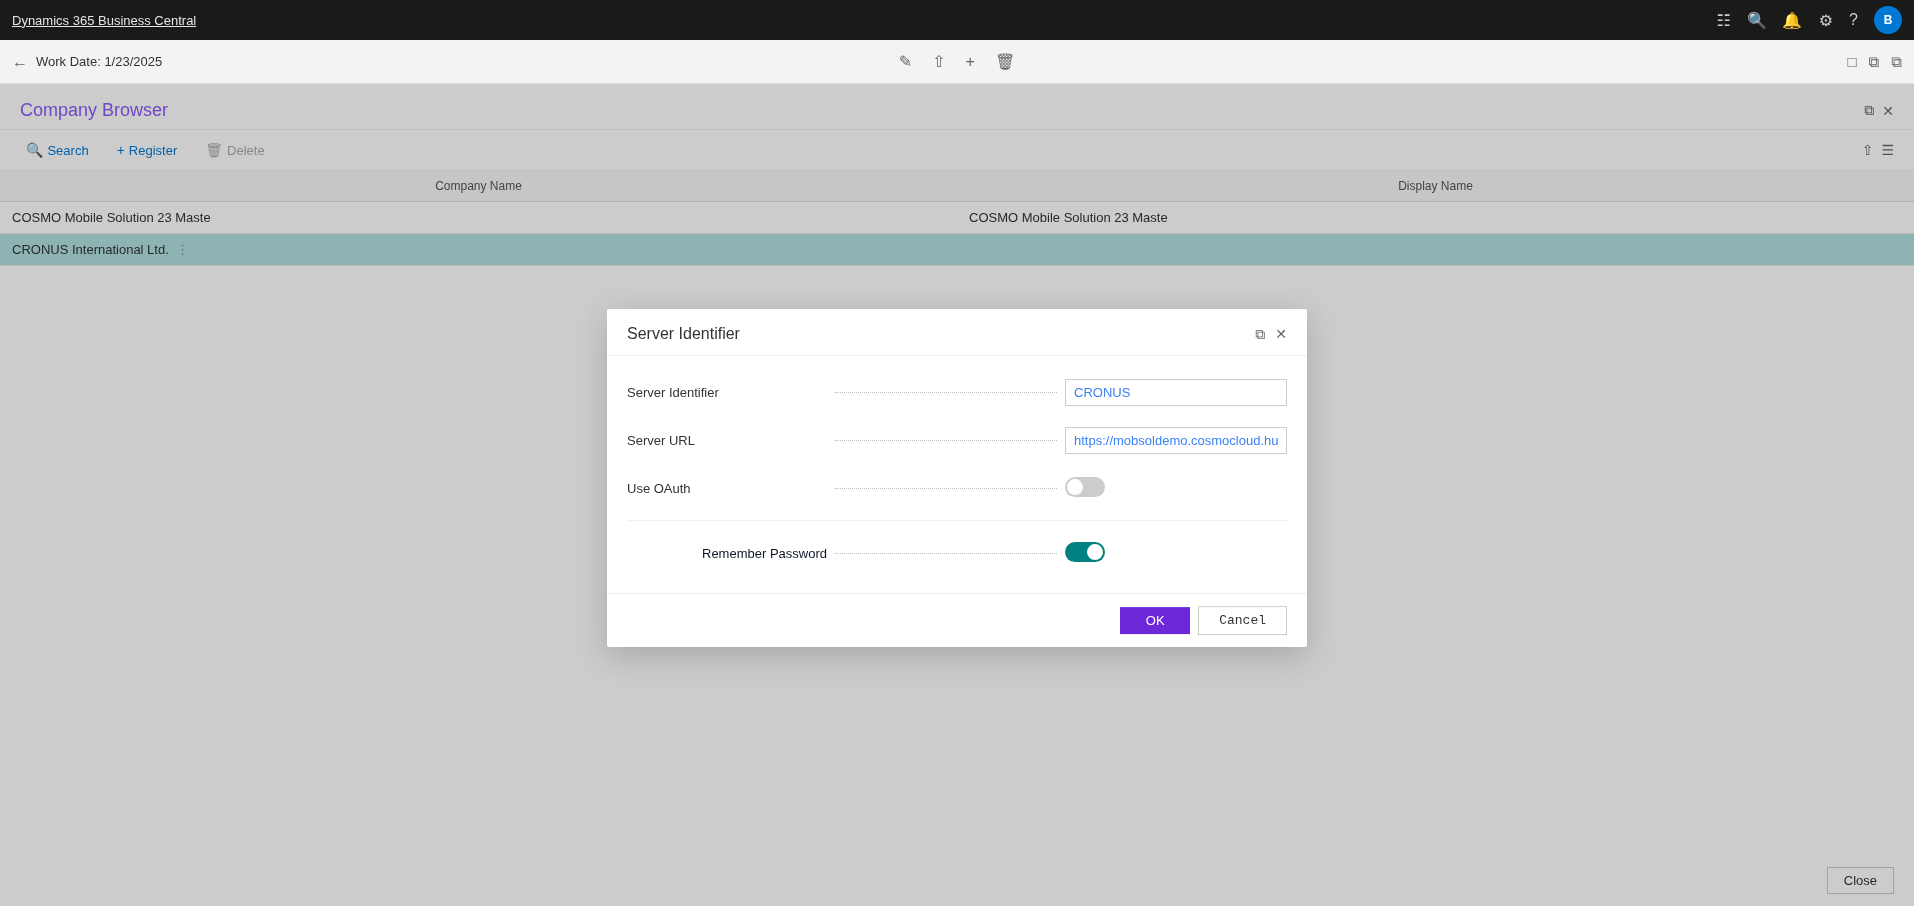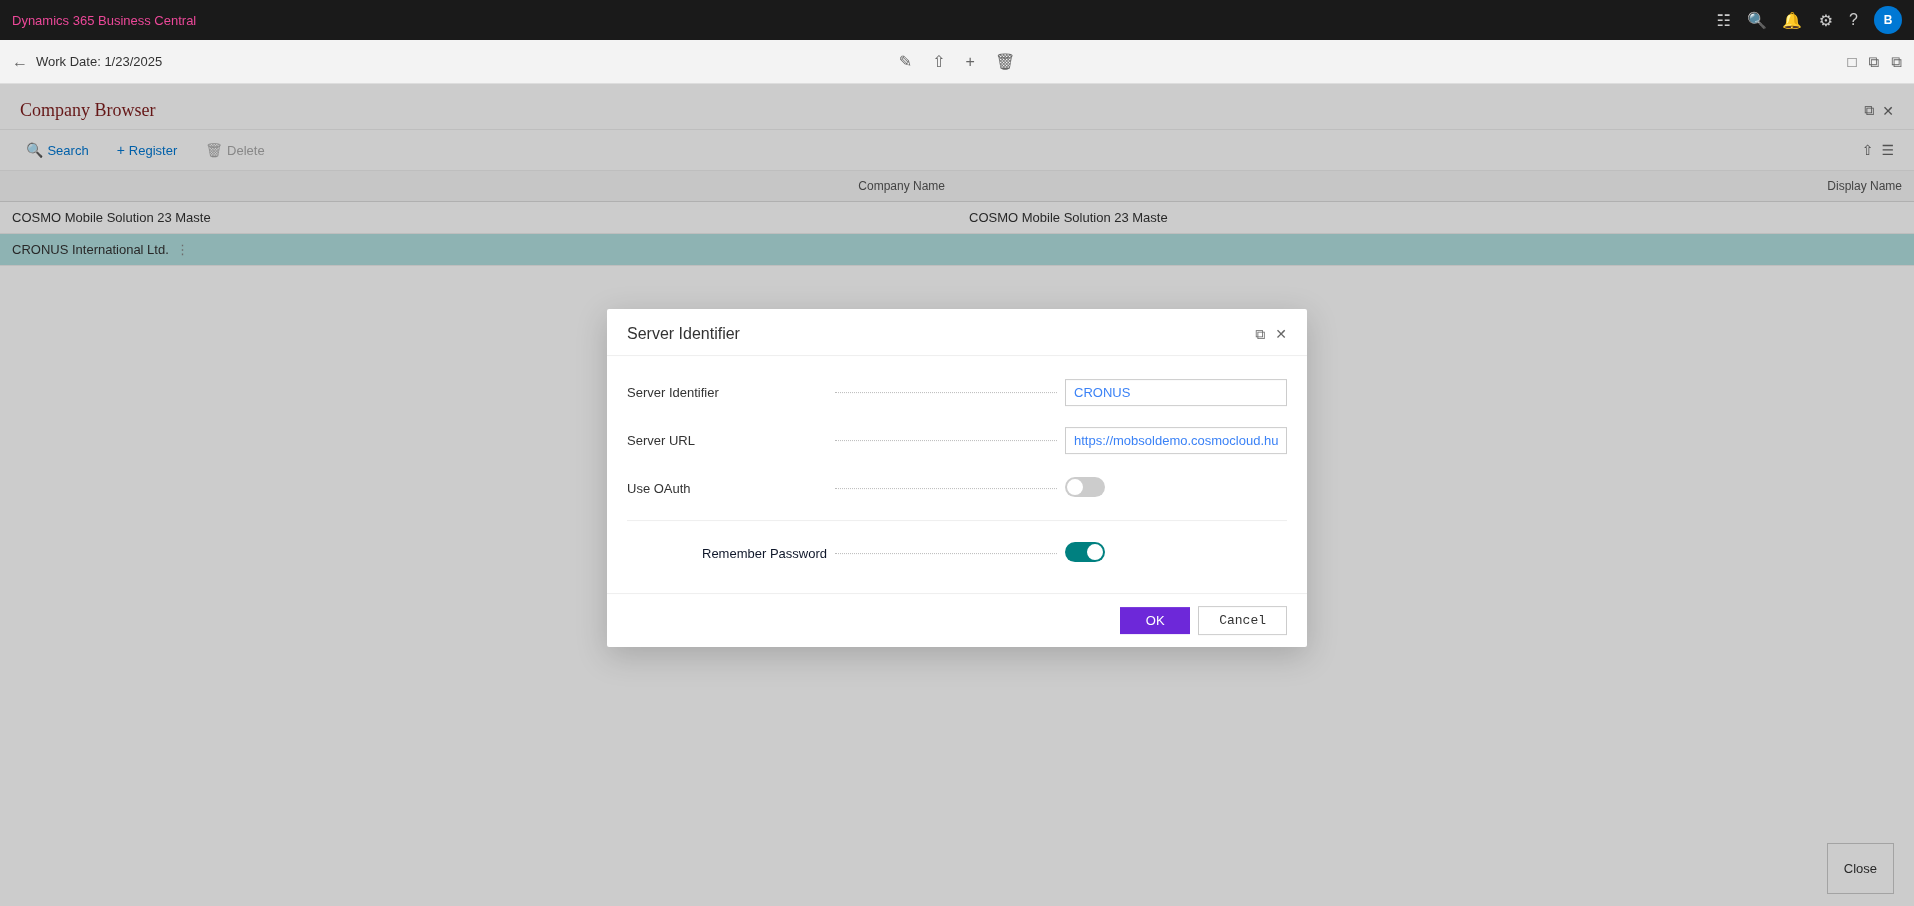--- a/index.html
+++ b/index.html
@@ -16,23 +16,24 @@
     
     .top-bar {
       background: #1a1a1a;
       height: 40px;
       display: flex;
       align-items: center;
       padding: 0 12px;
       position: relative;
     }
     .top-bar-title {
-      color: #ec4899;
+      color: #e5e5e5;
       font-size: 13px;
       font-weight: 400;
+      text-decoration: underline;
     }
     .top-bar-icons {
       position: absolute;
       right: 12px;
       display: flex;
       align-items: center;
       gap: 16px;
     }
     .top-bar-icon {
       color: #ccc;
@@ -123,22 +124,21 @@
     .panel-header {
       padding: 16px 20px 8px 20px;
       display: flex;
       align-items: center;
       justify-content: space-between;
       border-bottom: 1px solid #eee;
     }
     .panel-title {
       font-size: 18px;
       font-weight: 400;
-      color: #7f1d1d;
-      font-family: Liberation Serif, serif;
+      color: #8b5cf6;
     }
     .panel-header-icons {
       display: flex;
       align-items: center;
       gap: 8px;
     }
     .panel-header-icon {
       color: #666;
       cursor: pointer;
       font-size: 14px;
@@ -184,21 +184,21 @@
     .data-table {
       width: 100%;
       border-collapse: collapse;
     }
     .data-table th {
       background: #f8f8f8;
       color: #555;
       font-weight: 400;
       font-size: 12px;
       padding: 8px 12px;
-      text-align: right;
+      text-align: center;
       border-bottom: 1px solid #ddd;
     }
     .data-table td {
       padding: 8px 12px;
       font-size: 13px;
       color: #333;
       border-bottom: 1px solid #eee;
     }
     .data-table tr.selected td {
       background: #b2e0e0;
@@ -212,21 +212,21 @@
     
     .bottom-bar {
       position: absolute;
       bottom: 0;
       right: 0;
       padding: 12px 20px;
     }
     .close-btn {
       background: white;
       border: 1px solid #ccc;
-      padding: 17px 16px;
+      padding: 5px 16px;
       font-size: 13px;
       cursor: pointer;
       color: #333;
     }
 
     
     .modal-backdrop {
       position: absolute;
       top: 0; left: 0; right: 0; bottom: 0;
       background: rgba(0,0,0,0.2);

